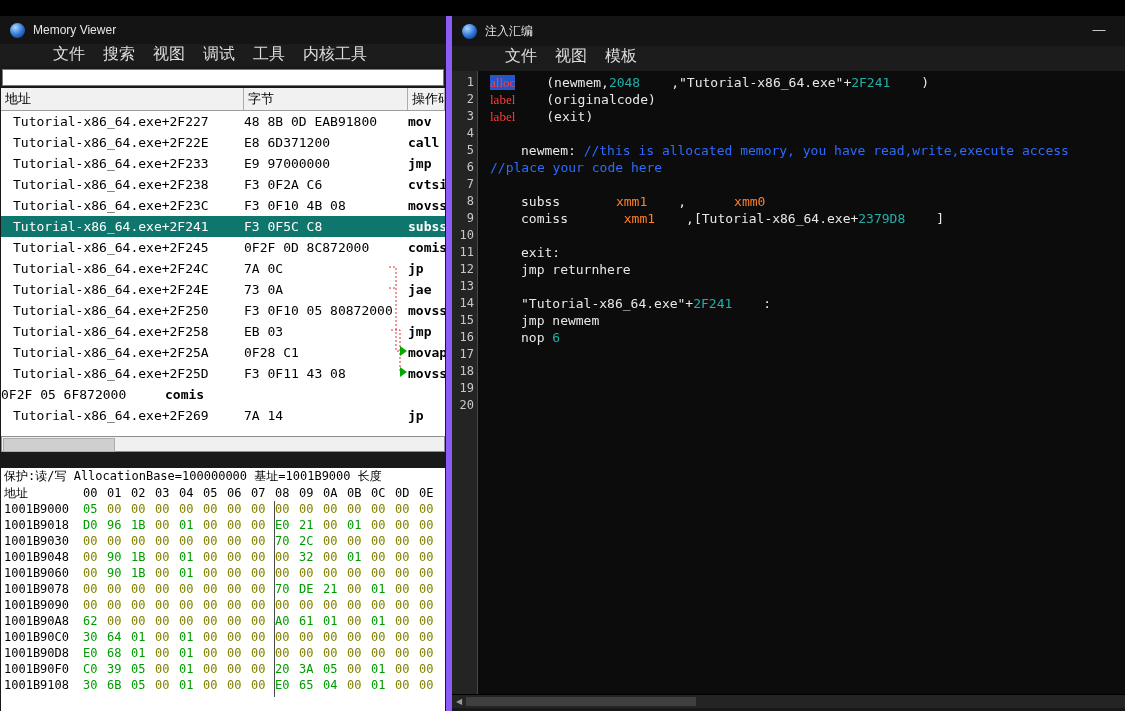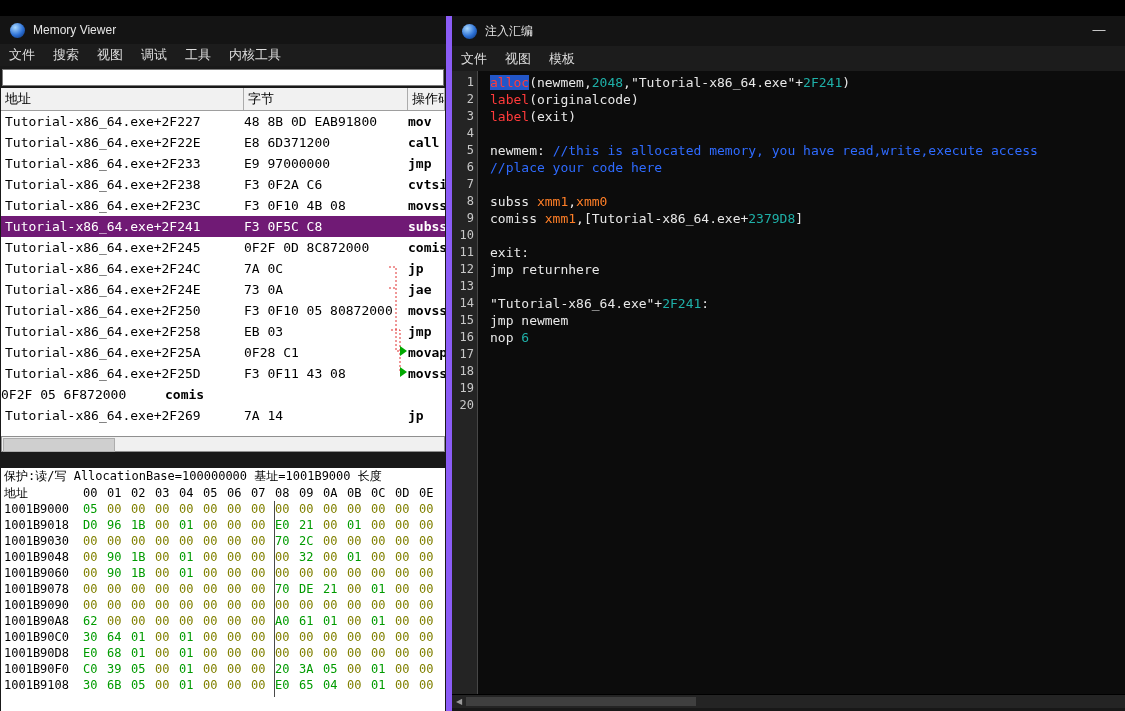--- a/index.html
+++ b/index.html
@@ -8,37 +8,37 @@
   .window{position:absolute;top:16px;height:711px;}
   #win-left{left:0;width:446px;background:#191919;}
   #win-right{left:446px;width:679px;background:#0E0E0E;border-left:6px solid #8b5cf6;box-sizing:border-box;}
 
   
   .titlebar{display:flex;align-items:center;color:#E6E6E6;font-size:12px;background:#141414;}
   #win-left .titlebar{height:28px;}
   #win-right .titlebar{height:30px;position:relative;}
   .app-icon{width:15px;height:15px;border-radius:50%;flex:0 0 15px;
     background:radial-gradient(circle at 35% 30%,#A8D8FF,#2B6FD4 55%,#0A2B66);margin:0 8px 0 10px;}
-  .menubar{display:flex;align-items:center;color:#DEDEDE;font-size:13px;background:#1C1C1C;}
+  .menubar{display:flex;align-items:flex-start;color:#DEDEDE;font-size:16px;background:#1C1C1C;padding-left:44px;}
   #win-left .menubar{height:22px;}
   #win-right .menubar{height:25px;}
   .menu-item{padding:0 9px;white-space:nowrap;cursor:default;}
   #min-btn{position:absolute;right:10px;top:0;width:32px;height:30px;line-height:28px;text-align:center;color:#DDD;font-size:13px;}
 
   
   #toolbar-strip{position:absolute;left:2px;right:2px;top:53px;height:15px;background:#FFF;border:1px solid #7A7A7A;}
 
   
   #disasm{position:absolute;left:1px;right:1px;top:72px;height:348px;background:#FFF;overflow:hidden;}
   .dheader{display:flex;height:22px;background:#F1F1F1;border-bottom:1px solid #9E9E9E;font-size:13px;color:#000;}
   .dheader>div{border-right:1px solid #ABABAB;padding-left:4px;line-height:21px;box-sizing:border-box;white-space:nowrap;overflow:hidden;}
   .dh-addr{width:243px;}.dh-bytes{width:164px;}.dh-op{flex:1;}
   .drow{display:flex;height:21px;line-height:21px;font-family:"DejaVu Sans Mono",monospace;font-size:13px;color:#000;white-space:nowrap;}
-  .drow.selected{background:#701a75;color:#FFF;}
-  .d-addr{width:243px;padding-left:4px;box-sizing:border-box;overflow:hidden;}
+  .drow.selected{background:#0f766e;color:#FFF;}
+  .d-addr{width:243px;padding-left:12px;box-sizing:border-box;overflow:hidden;}
   .d-bytes{width:164px;overflow:hidden;}
   .d-op{flex:1;font-weight:bold;overflow:hidden;}
   #jump-arrows{position:absolute;left:386px;top:22px;width:22px;height:315px;pointer-events:none;}
 
   #disasm-scroll{position:absolute;left:1px;right:1px;top:420px;height:16px;background:#F0F0F0;border:1px solid #8F8F8F;box-sizing:border-box;}
   #disasm-scroll .thumb{position:absolute;left:1px;top:1px;width:110px;height:12px;background:#CFCFCF;border:1px solid #ADADAD;}
 
   
   #hexpanel{position:absolute;left:1px;right:1px;top:452px;height:276px;background:#FFF;overflow:hidden;
             font-family:"DejaVu Sans Mono",monospace;}
@@ -52,25 +52,25 @@
   .hx-b.nz{color:#009B00;}
   #hex-sep{position:absolute;left:273px;top:33px;height:196px;width:1px;background:#4A4A4A;}
 
   
   #editor{position:absolute;left:0;top:55px;right:0;bottom:32px;background:#0C0C0C;display:flex;overflow:hidden;}
   #gutter{width:22px;background:#242424;color:#C9C9C9;font-family:"DejaVu Sans Mono",monospace;font-size:12px;
           text-align:right;padding:3px 3px 0 0;border-right:1px solid #474747;flex:0 0 22px;}
   .gnum{height:17px;line-height:17px;}
   #code{flex:1;padding:3px 0 0 12px;font-family:"DejaVu Sans Mono",monospace;font-size:13px;overflow:hidden;}
   .cline{height:17px;line-height:17px;white-space:pre;}
-  .tk-w{color:#E8E8E8;}
-  .tk-k{color:#FF3B3B;}
+  .tk-w{color:#E8E8E8;margin-left:31px;}
+  .tk-k{color:#FF3B3B;font-family:Liberation Serif, serif;}
   .tk-n{color:#1FB0A8;text-align:center;}
   .tk-c{color:#2F6BFF;}
-  .tk-r{color:#FF7F27;}
+  .tk-r{color:#FF7F27;margin-left:48px;}
   .tk-sel{background:#2356C8;}
 
   #editor-scroll{position:absolute;left:0;right:0;bottom:19px;height:13px;background:#242424;border-top:1px solid #000;}
   #scroll-left-arrow{position:absolute;left:0;top:0;width:14px;height:13px;color:#9A9A9A;font-size:8px;line-height:13px;text-align:center;}
   #editor-scroll .thumb{position:absolute;left:14px;top:2px;width:230px;height:9px;background:#3F3F3F;}
 
   #bottom-panel{position:absolute;left:0;right:0;bottom:0;height:19px;background:#181818;}
   #bottom-button{position:absolute;left:343px;top:5px;width:85px;height:26px;background:#2D2D2D;border:1px solid #D8D8D8;border-radius:2px;}
 </style>
 </head>

